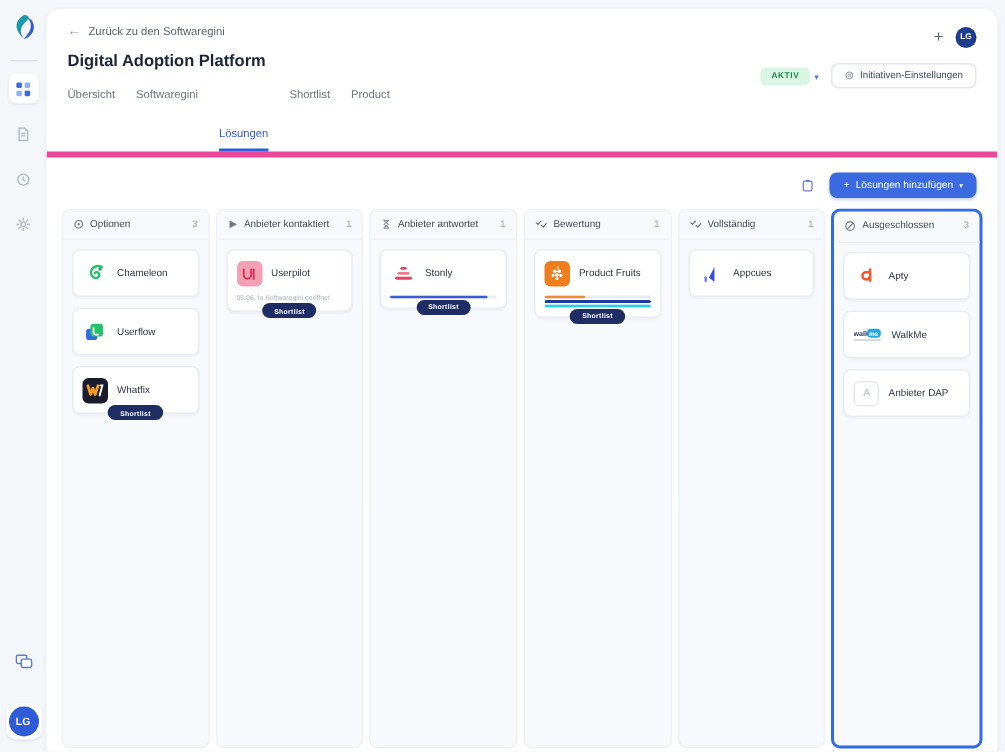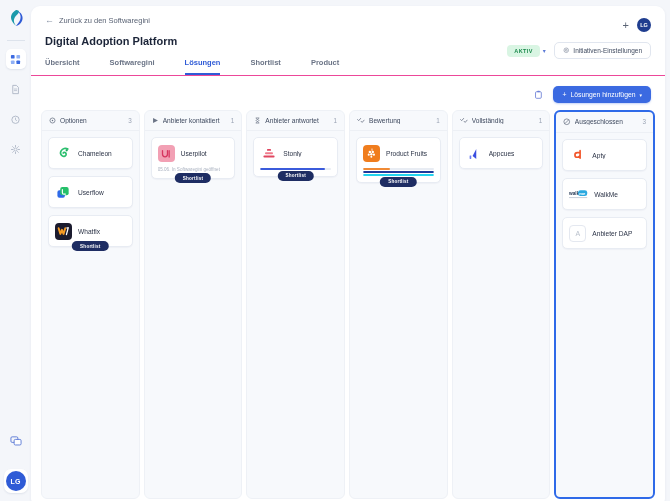--- a/index.html
+++ b/index.html
@@ -73,24 +73,24 @@
     font-size: 5.5px; font-weight: bold; letter-spacing: .4px;
     padding: 3px 7px; border-radius: 4px;
   }
   .chev { font-size: 6px; color: #5b7ad6; margin-left: 3px; }
   .btn-settings {
     display: flex; align-items: center; gap: 4px;
     border: 1px solid #e1e6ef; border-radius: 5px;
     padding: 4px 8px; font-size: 6.5px; color: #3f4a5f; background: #fff;
   }
 
-  .tabs { display: flex; gap: 30px; padding: 0 14px; margin-top: 11px;
-          border-bottom: 1px solid #ec4899; font-weight: bold; }
+  .tabs { display: flex; gap: 14px; padding: 0 14px; margin-top: 11px;
+          border-bottom: 4px solid #ec4899; }
   .tab { font-size: 7.5px; color: #6b7486; padding-bottom: 6px; border-bottom: 2px solid transparent; }
-  .tab.active { color: #2f5bd6; border-bottom-color: #2f5bd6; }
+  .tab.active { color: #2f5bd6; border-bottom-color: #2f5bd6; margin-top: 26px; }
 
   .action-row { display: flex; justify-content: flex-end; align-items: center;
                 gap: 9px; padding: 10px 14px 7px 14px; }
   .btn-add {
     background: #3b6ae1; color: #fff; border-radius: 5px;
     font-size: 6.8px; padding: 5px 9px;
     display: flex; align-items: center; gap: 4px;
     box-shadow: 0 1px 2px rgba(59,106,225,.3);
   }
 

